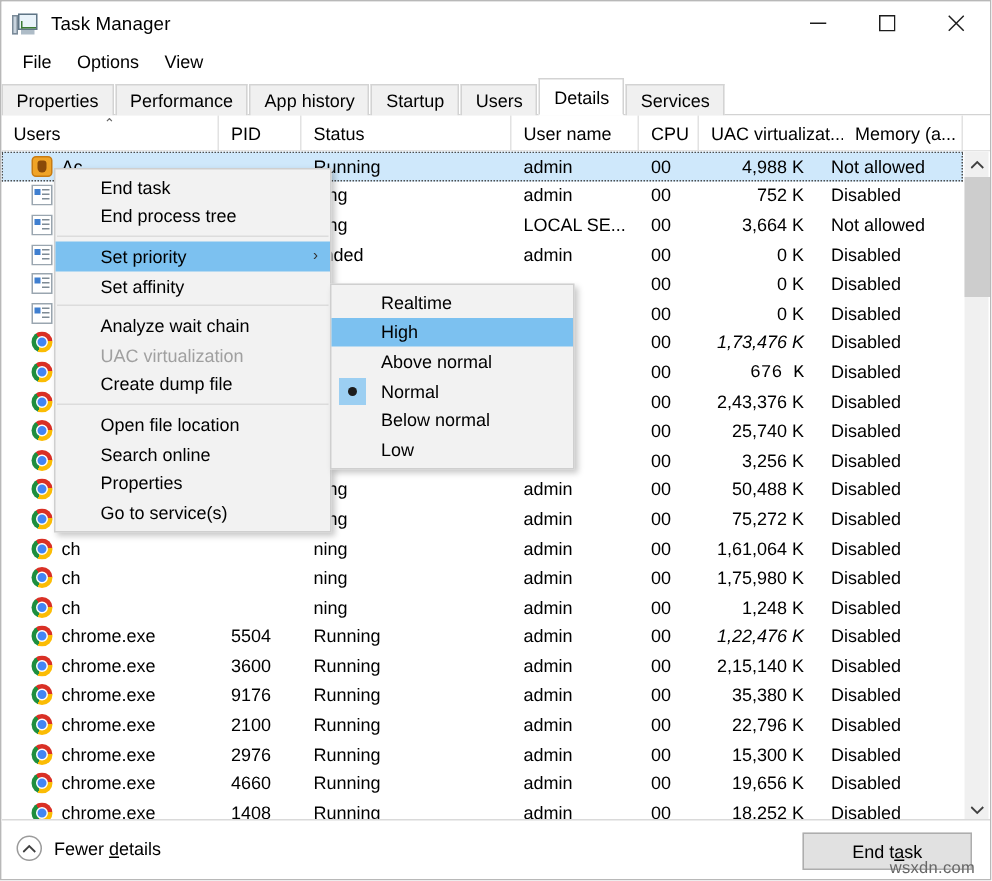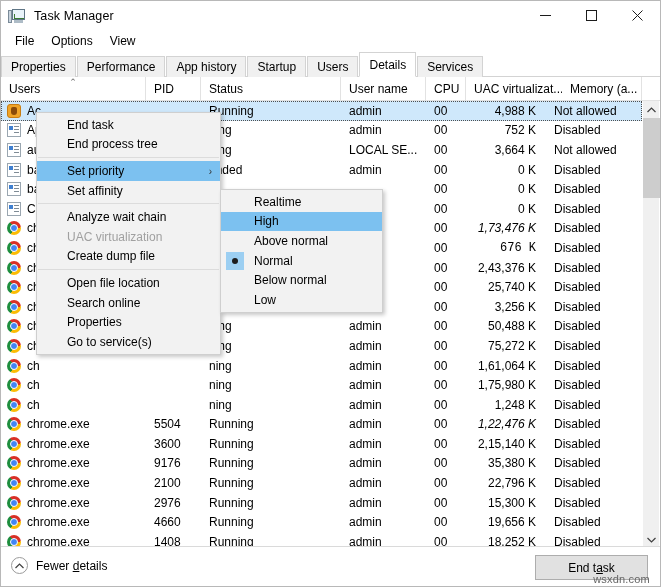--- a/index.html
+++ b/index.html
@@ -148,21 +148,21 @@
     display: flex; align-items: center;
     height: 19.6px;
     font-size: 12px; color: #000;
   }
   .row.selected {
     background: #cfe8fb;
     outline: 1px dotted #4f4f4f;
     outline-offset: -1px;
   }
   .cell { overflow: hidden; white-space: nowrap; padding-left: 8px; }
-  .cell.name { display: flex; align-items: flex-start; gap: 6px; padding-left: 6px; }
+  .cell.name { display: flex; align-items: flex-start; gap: 6px; padding-left: 20px; }
   .cell.right { text-align: right; padding-left: 0; padding-right: 10px; }
 
   
   .picon { width: 14px; height: 14px; flex: 0 0 auto; position: relative; }
   .picon.shield {
     border-radius: 3px;
     background: #f0a427;
     border: 1px solid #c87c12;
   }
   .picon.shield:after {

